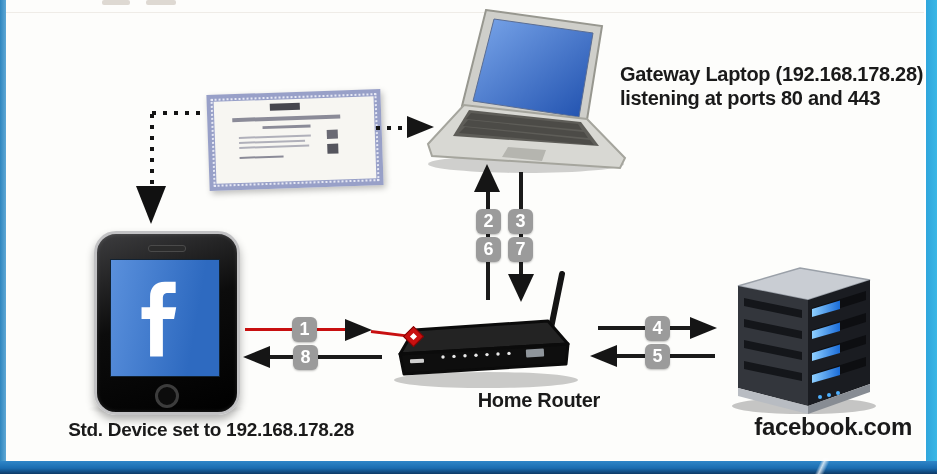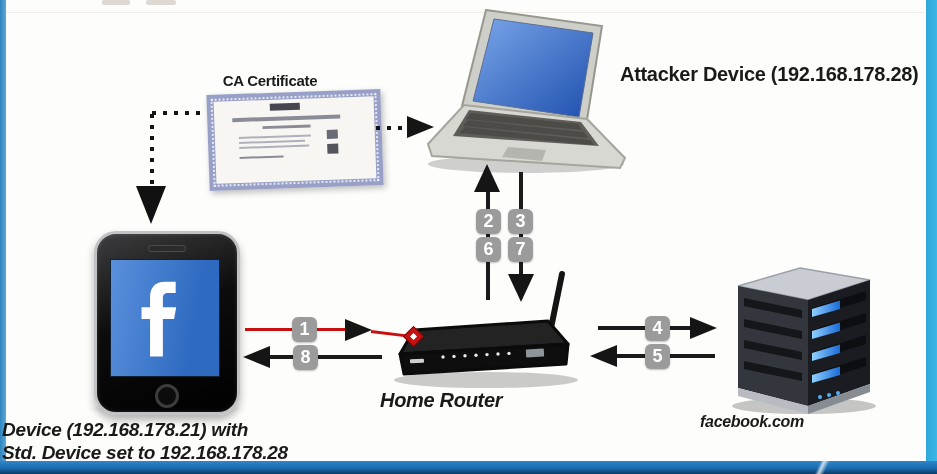--- a/index.html
+++ b/index.html
@@ -17,25 +17,25 @@
     border-left:2px solid #fff;}
   .frame-bottom{position:absolute;left:0;bottom:0;width:937px;height:13px;
     background:linear-gradient(180deg,#2f86c8 0%,var(--frame-bottom-blue,#1a6cb0) 55%,#0d3a66 100%);}
   .frame-bottom-streak{position:absolute;left:788px;bottom:0px;width:70px;height:16px;
     background:linear-gradient(115deg,transparent 44%,rgba(255,255,255,.75) 49%,transparent 56%);}
   .top-faint-line{position:absolute;left:0;top:12px;width:937px;height:1px;background:#efece7;}
   .top-artifact{position:absolute;top:0;height:5px;background:#ded9d2;border-radius:2px;}
 
   
   .lbl{position:absolute;font-weight:bold;letter-spacing:-0.3px;line-height:1.22;}
-  .lbl.center{text-align:left;font-style:italic;}
+  .lbl.center{text-align:right;}
   .attacker-label{left:620px;top:62px;font-size:20px;}
   .ca-label{left:200px;top:72px;width:140px;font-size:15px;text-align:center;}
   .router-label{left:380px;top:388px;width:220px;font-size:20px;}
-  .facebook-label{left:700px;top:412px;width:212px;font-size:16px;}
+  .facebook-label{left:700px;top:412px;width:212px;font-size:24px;}
   .device-label{left:2px;top:418px;width:352px;font-size:19px;}
 
   
   .badge{position:absolute;width:25px;height:25px;border-radius:6px;
     background:var(--step-badge-gray,#9b9b9b);
     color:#fff;font-size:18px;font-weight:bold;
     display:flex;align-items:center;justify-content:center;
     box-shadow:0 1px 2px rgba(0,0,0,.25);z-index:6;}
 
   
@@ -86,21 +86,20 @@
 <div id="canvas">
 
   <div class="top-faint-line"></div>
   <div class="top-artifact" style="left:102px;width:28px;"></div>
   <div class="top-artifact" style="left:146px;width:30px;"></div>
   <div class="frame-left"></div>
   <div class="frame-right"></div>
   <div class="frame-bottom"></div>
   <div class="frame-bottom-streak"></div>
 
-  <div class="lbl ca-label">CA Certificate</div>
   <div class="cert">
     <div class="mark" style="left:56px;top:4px;width:30px;height:7px;background:#46464e;"></div>
     <div class="mark" style="left:18px;top:17px;width:108px;height:4px;"></div>
     <div class="mark" style="left:48px;top:26px;width:48px;height:3px;"></div>
     <div class="mark" style="left:24px;top:36px;width:72px;height:2px;background:#b0b0ba;"></div>
     <div class="mark" style="left:24px;top:41px;width:66px;height:2px;background:#b0b0ba;"></div>
     <div class="mark" style="left:24px;top:46px;width:70px;height:2px;background:#b0b0ba;"></div>
     <div class="mark" style="left:24px;top:56px;width:44px;height:2px;"></div>
     <div class="mark" style="left:112px;top:32px;width:11px;height:9px;background:#6a6a74;"></div>
     <div class="mark" style="left:112px;top:46px;width:11px;height:10px;background:#55555e;"></div>
@@ -123,35 +122,35 @@
     <polygon points="62,4 178,20 162,120 38,100" fill="#cfcfca" stroke="#97978f" stroke-width="2"></polygon>
     <polygon points="70,13 169,27 155,111 49,95" fill="url(#scr)" stroke="#5a6d93" stroke-width="1"></polygon>
     <polygon points="4,138 40,99 163,113 201,152 196,162 8,150" fill="#d8d8d3" stroke="#a5a59d" stroke-width="2"></polygon>
     <polygon points="45,104 157,116 175,140 29,130" fill="#5e5d58"></polygon>
     <polygon points="47,107 154,118 158,124 42,113" fill="#4c4b47"></polygon>
     <polygon points="44,114 160,126 164,132 39,120" fill="#4c4b47"></polygon>
     <polygon points="41,121 166,134 170,139 35,127" fill="#4c4b47"></polygon>
     <polygon points="84,141 122,144 118,155 78,151" fill="#b5b5af"></polygon>
   </svg>
   <div class="lbl attacker-label">
-    <div>Attacker Device (192.168.178.28)</div>
+    <div>Gateway Laptop (192.168.178.28)</div>
+    <div>listening at ports 80 and 443</div>
   </div>
 
   <div class="shadow" style="left:86px;top:402px;width:160px;height:14px;"></div>
   <div class="phone">
     <div class="speaker"></div>
     <div class="screen">
       <svg width="64" height="86" viewBox="0 0 60 80">
         <path d="M40 6 H30 C21 6 16 11.5 16 20 V30 H8 V41 H16 V76 H28 V41 H38.5 L40.5 30 H28 V21.5 C28 18 29.5 16.5 33 16.5 H40 Z" fill="#ffffff"></path>
       </svg>
     </div>
     <div class="home"></div>
   </div>
   <div class="lbl center device-label">
-    <div>Device (192.168.178.21) with</div>
     <div>Std. Device set to 192.168.178.28</div>
   </div>
 
   <svg class="svg-node" style="left:386px;top:268px;" width="205" height="122" viewBox="0 0 205 122">
     <ellipse cx="100" cy="112" rx="92" ry="8" fill="rgba(0,0,0,.20)"></ellipse>
     <line x1="165" y1="60" x2="176" y2="6" stroke="#141414" stroke-width="6" stroke-linecap="round"></line>
     <g stroke="#0b0b0b" stroke-width="3" stroke-linejoin="round">
       <polygon points="28,62 162,53 182,76 14,86" fill="#232323"></polygon>
       <polygon points="14,86 182,76 180,96 18,106" fill="#0e0e0e"></polygon>
     </g>

